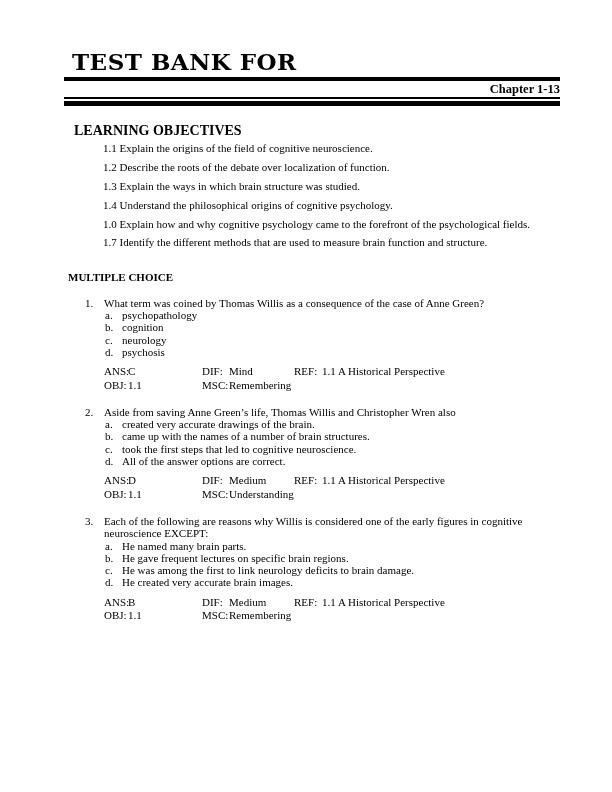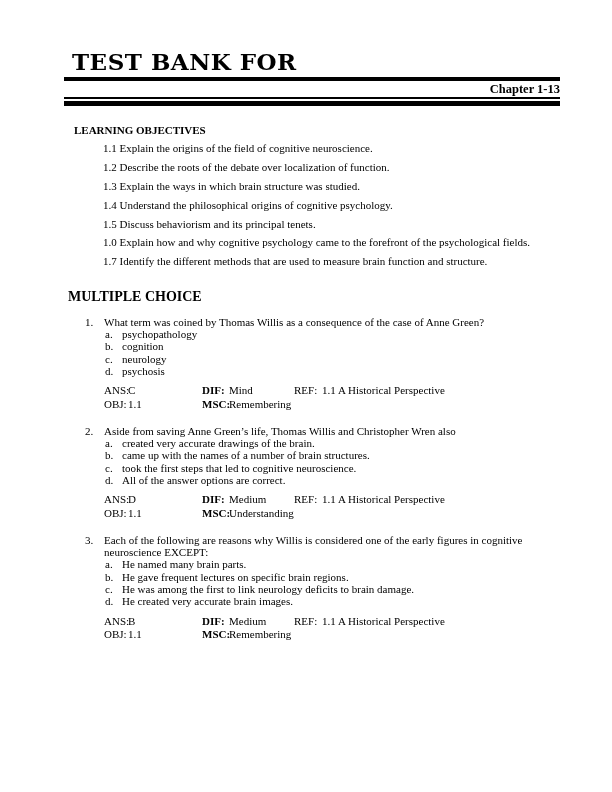--- a/index.html
+++ b/index.html
@@ -48,51 +48,51 @@
   .chapter-title{
     font-weight:bold;
     font-size:12.5px;
     line-height:14px;
     margin-top:15px;
     padding-left:2px;
   }
   .rule-thick2{height:5px;background:#000;margin-top:2px;}
   .lo-heading{
     font-weight:bold;
-    font-size:11px;
+    font-size:14px;
     line-height:13px;
     margin-top:18px;
     padding-left:10px;
   }
   .lo-list{margin-top:5px;}
   .lo-item{
     padding-left:39px;
     margin-bottom:6.6px;
     font-family:Liberation Serif, serif;
   }
   .mc-heading{
     font-weight:bold;
-    font-size:14px;
+    font-size:11px;
     line-height:13px;
     margin-top:22px;
     padding-left:4px;
   }
   .question{margin-top:13px;}
   .q-row{display:flex;padding-left:21px;}
   .q-num{width:19px;flex:none;}
   .q-stem{flex:1;white-space:pre;}
   .options{margin-left:41px;}
   .option{display:flex;}
   .opt-letter{width:17px;flex:none;}
   .opt-text{flex:1;}
   .answers{margin-left:40px;margin-top:7px;line-height:13.8px;}
   .ans-row{display:flex;justify-content:center;}
   .a-lbl1{width:24px;flex:none;}
   .a-val1{width:74px;flex:none;}
-  .a-lbl2{width:27px;flex:none;font-weight:bold;}
+  .a-lbl2{width:27px;flex:none;}
   .a-val2{width:65px;flex:none;}
   .a-lbl3{width:28px;flex:none;}
   .a-val3{flex:1;}
 </style>
 </head>
 <body>
 
 <div class="page">
   <div class="content">
 
@@ -103,21 +103,20 @@
     <div class="chapter-range">Chapter 1-13</div>
 
     <div class="rule-thick2"></div>
 
     <div class="lo-heading">LEARNING OBJECTIVES</div>
     <div class="lo-list">
       <div class="lo-item">1.1 Explain the origins of the field of cognitive neuroscience.</div>
       <div class="lo-item">1.2 Describe the roots of the debate over localization of function.</div>
       <div class="lo-item">1.3 Explain the ways in which brain structure was studied.</div>
       <div class="lo-item">1.4 Understand the philosophical origins of cognitive psychology.</div>
-      <div class="lo-item">1.5 Discuss behaviorism and its principal tenets.</div>
       <div class="lo-item">1.0 Explain how and why cognitive psychology came to the forefront of the psychological fields.</div>
       <div class="lo-item">1.7 Identify the different methods that are used to measure brain function and structure.</div>
     </div>
 
     <div class="mc-heading">MULTIPLE CHOICE</div>
 
     <div class="question">
       <div class="q-row">
         <span class="q-num">1.</span>
         <span class="q-stem">What term was coined by Thomas Willis as a consequence of the case of Anne Green?</span>

